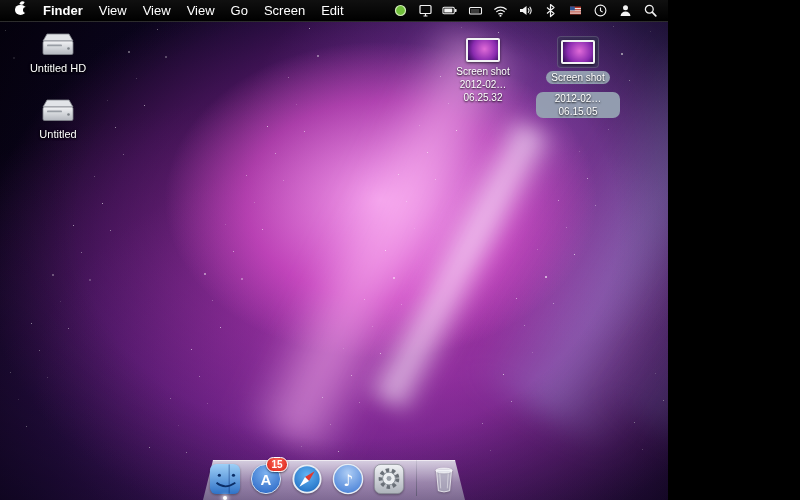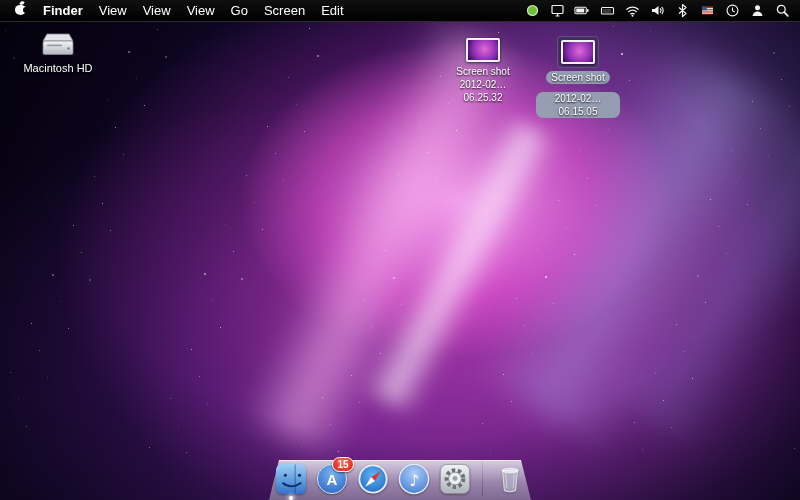--- a/index.html
+++ b/index.html
@@ -1,18 +1,18 @@
 <!DOCTYPE html>
 <html><head>
 <meta charset="utf-8">
 <style>
   * { margin:0; padding:0; box-sizing:border-box; }
   html,body { width:800px; height:500px; overflow:hidden; background:#000;
     font-family:"Liberation Sans","DejaVu Sans",sans-serif; }
-  .screen { position:relative; width:800px; height:500px; overflow:hidden; }
+  .screen { position:relative; width:668px; height:500px; overflow:hidden; }
 
   
   .wallpaper { position:absolute; inset:0;
     background:
       radial-gradient(ellipse 300px 220px at 57% 40%, rgba(255,170,245,.85), rgba(240,90,220,.5) 45%, transparent 72%),
       radial-gradient(ellipse 520px 380px at 58% 52%, rgba(225,70,205,.65), rgba(150,40,160,.35) 55%, transparent 78%),
       radial-gradient(ellipse 420px 300px at 80% 28%, rgba(160,130,230,.45), transparent 70%),
       radial-gradient(ellipse 560px 320px at 68% 75%, rgba(150,60,180,.45), transparent 75%),
       radial-gradient(ellipse 700px 420px at 45% 85%, rgba(110,35,150,.5), transparent 78%),
       linear-gradient(115deg, #06020e 0%, #10072a 30%, #2a0d49 55%, #170930 85%, #0b0420 100%);
@@ -304,23 +304,38 @@
           <linearGradient id="gdA" x1="0" y1="0" x2="0" y2="1">
             <stop offset="0" stop-color="#f2f3f5"></stop>
             <stop offset="1" stop-color="#b4b8bf"></stop>
           </linearGradient>
         </defs>
       <polygon points="8,2 30,2 34,9 4,9" fill="#e2e4e8" stroke="#83878d" stroke-width="0.8"></polygon>
       <rect x="4" y="9" width="30" height="13.5" rx="1.5" fill="url(#gdA)" stroke="#83878d" stroke-width="0.8"></rect>
       <rect x="8" y="12.5" width="15" height="1.8" rx="0.9" fill="#999ea5"></rect>
       <circle cx="29.5" cy="16.5" r="1.3" fill="#7d8288"></circle>
     </svg>
-    <div class="dicon-label">Macintosh HD</div>
-  </div>
-
+    <div class="dicon-label">Untitled HD</div>
+  </div>
+
+  <div class="dicon" style="left:18px; top:98px; width:80px;">
+    <svg width="38" height="28" viewBox="0 0 38 28">
+      <defs>
+          <linearGradient id="gdB" x1="0" y1="0" x2="0" y2="1">
+            <stop offset="0" stop-color="#f2f3f5"></stop>
+            <stop offset="1" stop-color="#b4b8bf"></stop>
+          </linearGradient>
+        </defs>
+      <polygon points="8,2 30,2 34,9 4,9" fill="#e2e4e8" stroke="#83878d" stroke-width="0.8"></polygon>
+      <rect x="4" y="9" width="30" height="13.5" rx="1.5" fill="url(#gdB)" stroke="#83878d" stroke-width="0.8"></rect>
+      <rect x="8" y="12.5" width="15" height="1.8" rx="0.9" fill="#999ea5"></rect>
+      <circle cx="29.5" cy="16.5" r="1.3" fill="#7d8288"></circle>
+    </svg>
+    <div class="dicon-label">Untitled</div>
+  </div>
 
   <div class="dicon" style="left:444px; top:38px; width:78px;">
     <div class="thumb"></div>
     <div class="shot-label" style="margin-top:3px;">
       <div>Screen shot</div>
       <div>2012-02…06.25.32</div>
     </div>
   </div>
 
   <div class="dicon" style="left:536px; top:36px; width:84px;">

